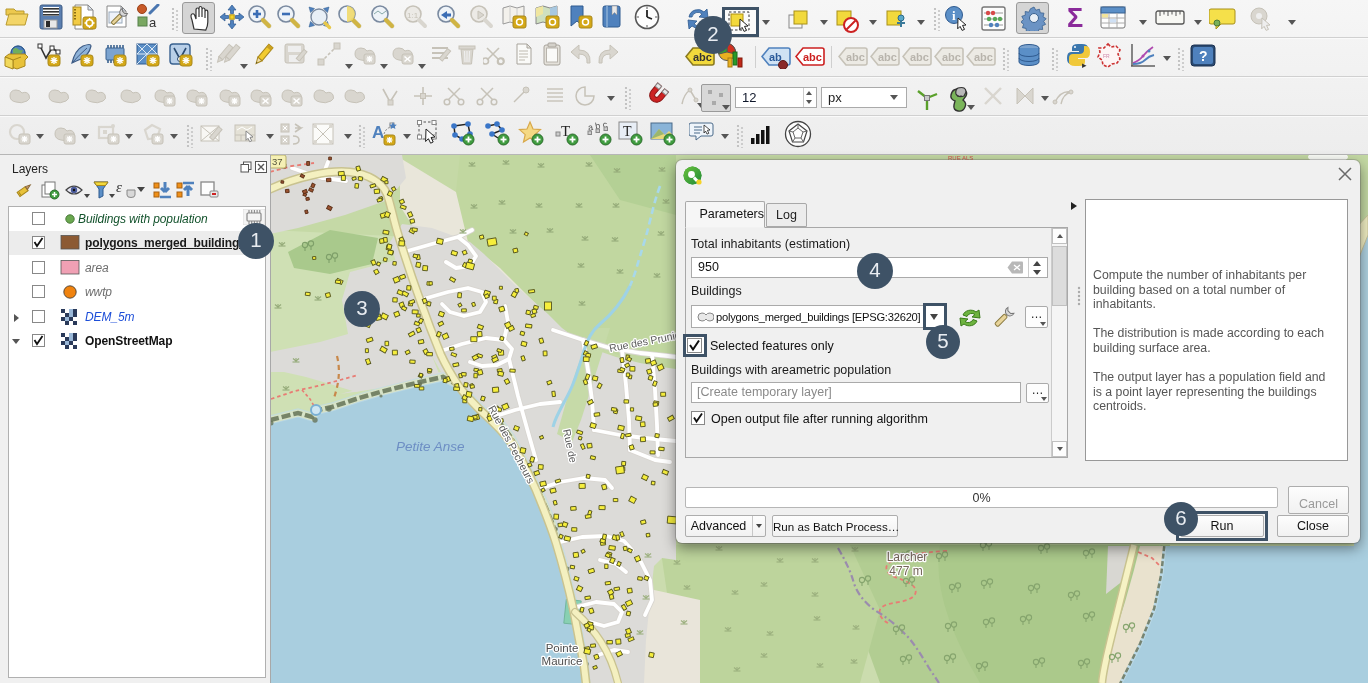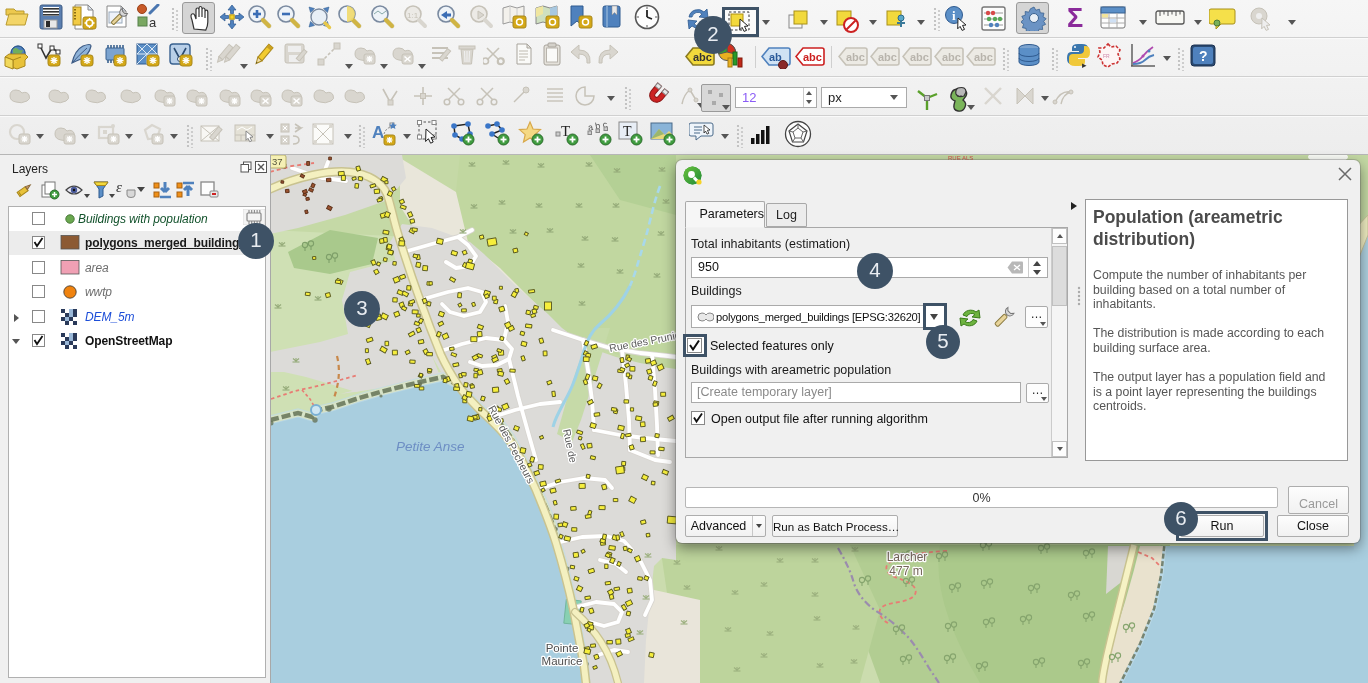--- a/index.html
+++ b/index.html
@@ -717,21 +717,21 @@
       <circle cx="18" cy="16" r="2" fill="#d9d6cf" stroke="#c6c2b8"></circle>
     </svg>
 <div style="position:absolute;left:697px;top:103px;width:0;height:0;border-left:4px solid transparent;border-right:4px solid transparent;border-top:5px solid #555"></div>
 <div class="abs" style="left:701px;top:84px;width:30px;height:28px;background:#d8d8d8;border:1px solid #9a9a9a;border-radius:2px"></div>
 <svg style="position:absolute;left:704px;top:86px;" width="24" height="24" viewBox="0 0 24 24">
       <rect x="4" y="4" width="4" height="4" fill="#aaa"></rect>
       <rect x="15" y="7" width="4" height="4" fill="#aaa"></rect>
       <rect x="8" y="15" width="4" height="4" fill="#aaa"></rect>
     </svg>
 <div style="position:absolute;left:722px;top:105px;width:0;height:0;border-left:4px solid transparent;border-right:4px solid transparent;border-top:5px solid #555"></div>
-<div class="abs" style="left:735px;top:87px;width:82px;height:21px;background:#fff;border:1px solid #aaa;font-size:13px;color:#8b5cf6;padding:2px 0 0 6px">12</div>
+<div class="abs" style="left:735px;top:87px;width:82px;height:21px;background:#fff;border:1px solid #aaa;font-size:13px;color:#0f172a;padding:2px 0 0 6px">12</div>
 <div class="abs" style="left:803px;top:88px;width:13px;height:19px;border-left:1px solid #ccc"></div>
 <div class="abs" style="left:806px;top:91px;width:0;height:0;border-left:3.5px solid transparent;border-right:3.5px solid transparent;border-bottom:4.5px solid #555"></div>
 <div class="abs" style="left:806px;top:100px;width:0;height:0;border-left:3.5px solid transparent;border-right:3.5px solid transparent;border-top:4.5px solid #555"></div>
 <div class="abs" style="left:821px;top:87px;width:86px;height:21px;background:#fff;border:1px solid #aaa;font-size:13px;color:#222;padding:2px 0 0 6px">px</div>
 <div style="position:absolute;left:890px;top:95px;width:0;height:0;border-left:4px solid transparent;border-right:4px solid transparent;border-top:5px solid #555"></div>
 <svg style="position:absolute;left:915px;top:86px;" width="24" height="26" viewBox="0 0 24 26">
       <g stroke="#5aa02a" stroke-width="2.4">
         <line x1="12" y1="12" x2="12" y2="24"></line>
         <line x1="12" y1="12" x2="3" y2="5"></line>
         <line x1="12" y1="12" x2="22" y2="8"></line>
@@ -2106,21 +2106,20 @@
 <div class="abs" style="left:691px;top:382px;width:330px;height:21px;background:#fff;border:1px solid #aaa"></div>
 <div class="abs" style="left:697px;top:385px;font-size:12.5px;color:#8a8a8a">[Create temporary layer]</div>
 <div class="abs" style="left:1026px;top:383px;width:23px;height:20px;background:#fdfdfd;border:1px solid #aaa;border-radius:2px;font-size:12px;color:#222;text-align:center;line-height:13px">…</div>
 <div class="abs" style="left:1041px;top:397px;width:0;height:0;border-left:3px solid transparent;border-right:3px solid transparent;border-top:4px solid #555"></div>
 <svg style="position:absolute;left:691px;top:411px;" width="14" height="14" viewBox="0 0 14 14">
       <rect x="0.5" y="0.5" width="13" height="13" fill="#fff" stroke="#888"></rect>
       <path d="M3,6.5 L5.5,10.5 L11,2.5" fill="none" stroke="#111" stroke-width="1.8"></path>
     </svg>
 <div class="abs" style="left:711px;top:412px;font-size:12.5px;color:#111">Open output file after running algorithm</div>
 <div class="abs" style="left:1085px;top:199px;width:263px;height:262px;background:#fff;border:1px solid #989898;overflow:hidden"></div>
-<div class="abs" style="left:1093px;top:206px;width:245px;font-size:17.5px;font-weight:bold;color:#4b4b4b;line-height:22px">Population (areametric distribution)</div>
 <div class="abs" style="left:1093px;top:268px;width:260px;font-size:12.3px;color:#565656;line-height:14.6px">Compute the number of inhabitants per<br>building based on a total number of<br>inhabitants.<br><br>The distribution is made according to each<br>building surface area.<br><br>The output layer has a population field and<br>is a point layer representing the buildings<br>centroids.</div>
 <div class="abs" style="left:685px;top:487px;width:593px;height:21px;background:#fff;border:1px solid #b6b6b6;border-radius:2px;font-size:12.5px;color:#333;text-align:center;padding-top:3px">0%</div>
 <div class="abs" style="left:1288px;top:486px;width:61px;height:28px;background:linear-gradient(#fdfdfd,#f1f1f1);border:1px solid #adadad;border-radius:2px;font-size:12.5px;text-align:center;color:#9a9a9a;padding-top:10px">Cancel</div>
 <div class="abs" style="left:685px;top:515px;width:81px;height:22px;background:linear-gradient(#fdfdfd,#f1f1f1);border:1px solid #adadad;border-radius:2px;font-size:12.5px;text-align:center;color:#111;padding-top:3px;padding-right:14px">Advanced</div>
 <div class="abs" style="left:752px;top:516px;width:1px;height:20px;background:#c8c8c8"></div>
 <div class="abs" style="left:756px;top:524px;width:0;height:0;border-left:3.5px solid transparent;border-right:3.5px solid transparent;border-top:4.5px solid #444"></div>
 <div class="abs" style="left:772px;top:515px;width:126px;height:22px;background:linear-gradient(#fdfdfd,#f1f1f1);border:1px solid #adadad;border-radius:2px;font-size:12.5px;text-align:center;color:#111;padding-top:4px;white-space:nowrap;font-size:11.6px">Run as Batch Process…</div>
 <div class="abs" style="left:1176px;top:511px;width:92px;height:30px;border:3px solid #3e5266;background:#f4f4f4"></div>
 <div class="abs" style="left:1180px;top:515px;width:84px;height:22px;background:linear-gradient(#fdfdfd,#f1f1f1);border:1px solid #adadad;border-radius:2px;font-size:12.5px;text-align:center;color:#111;padding-top:3px">Run</div>
 <div class="abs" style="left:1277px;top:515px;width:72px;height:22px;background:linear-gradient(#fdfdfd,#f1f1f1);border:1px solid #adadad;border-radius:2px;font-size:12.5px;text-align:center;color:#111;padding-top:3px">Close</div>

